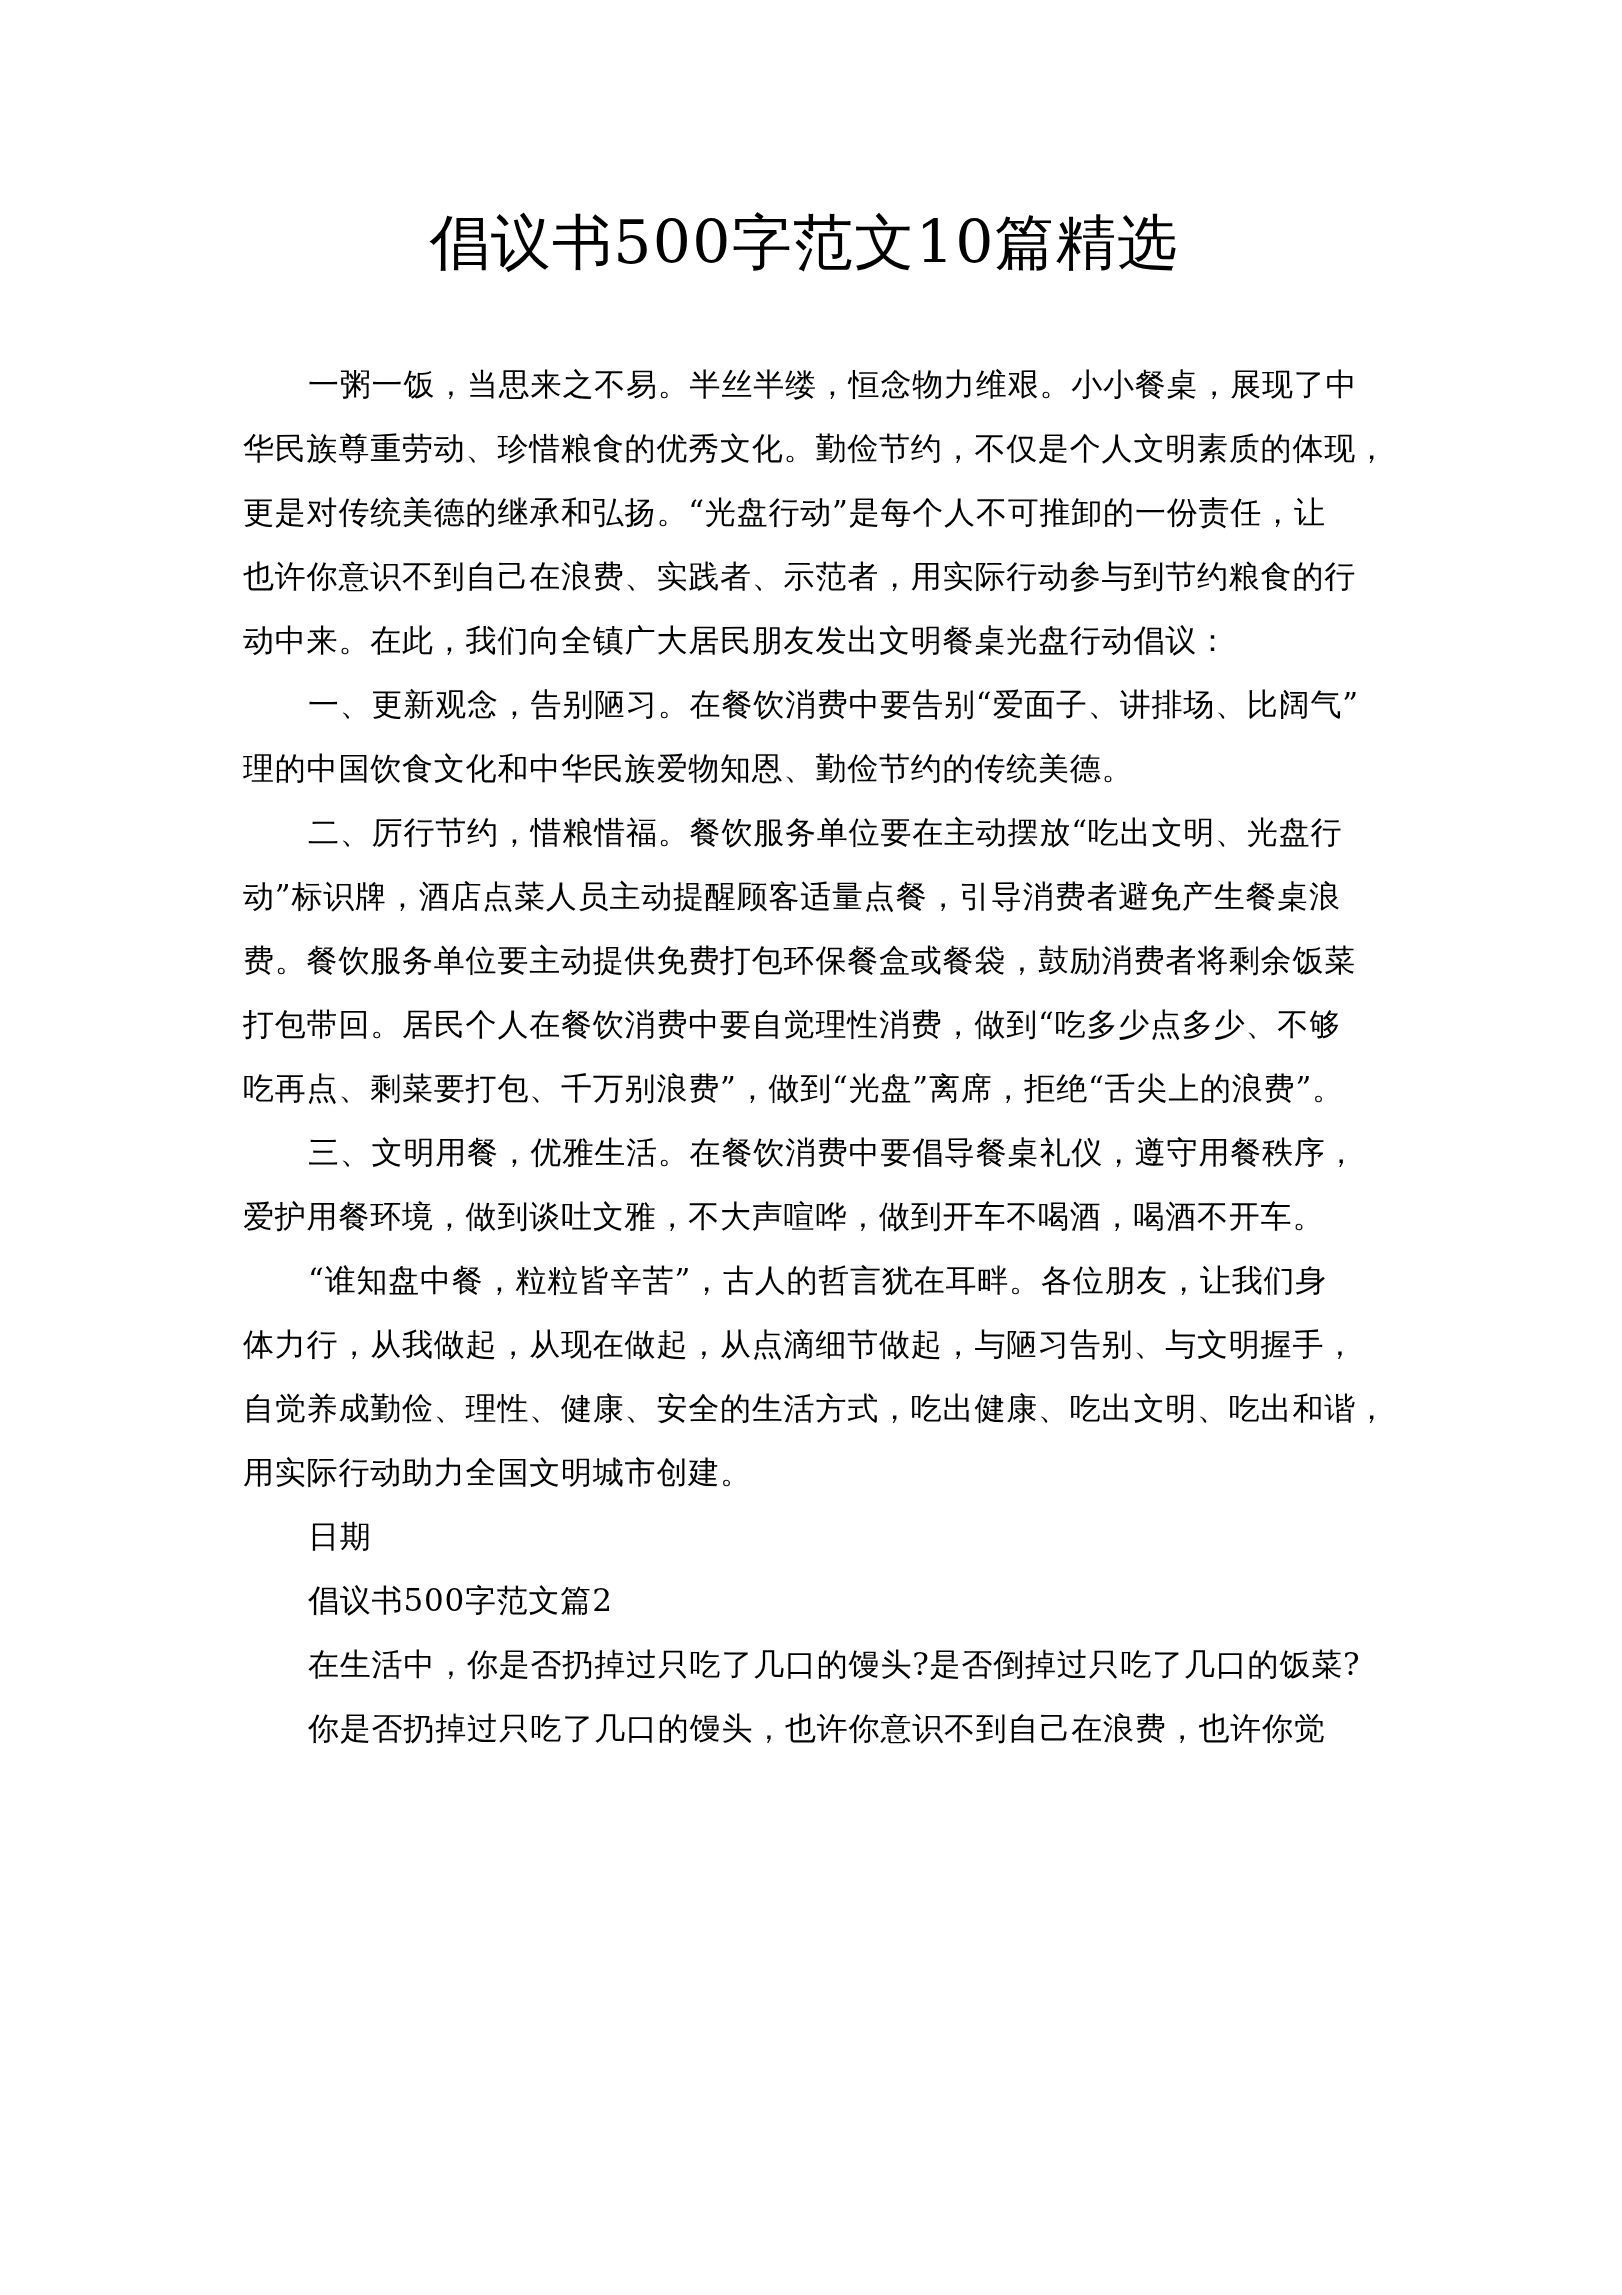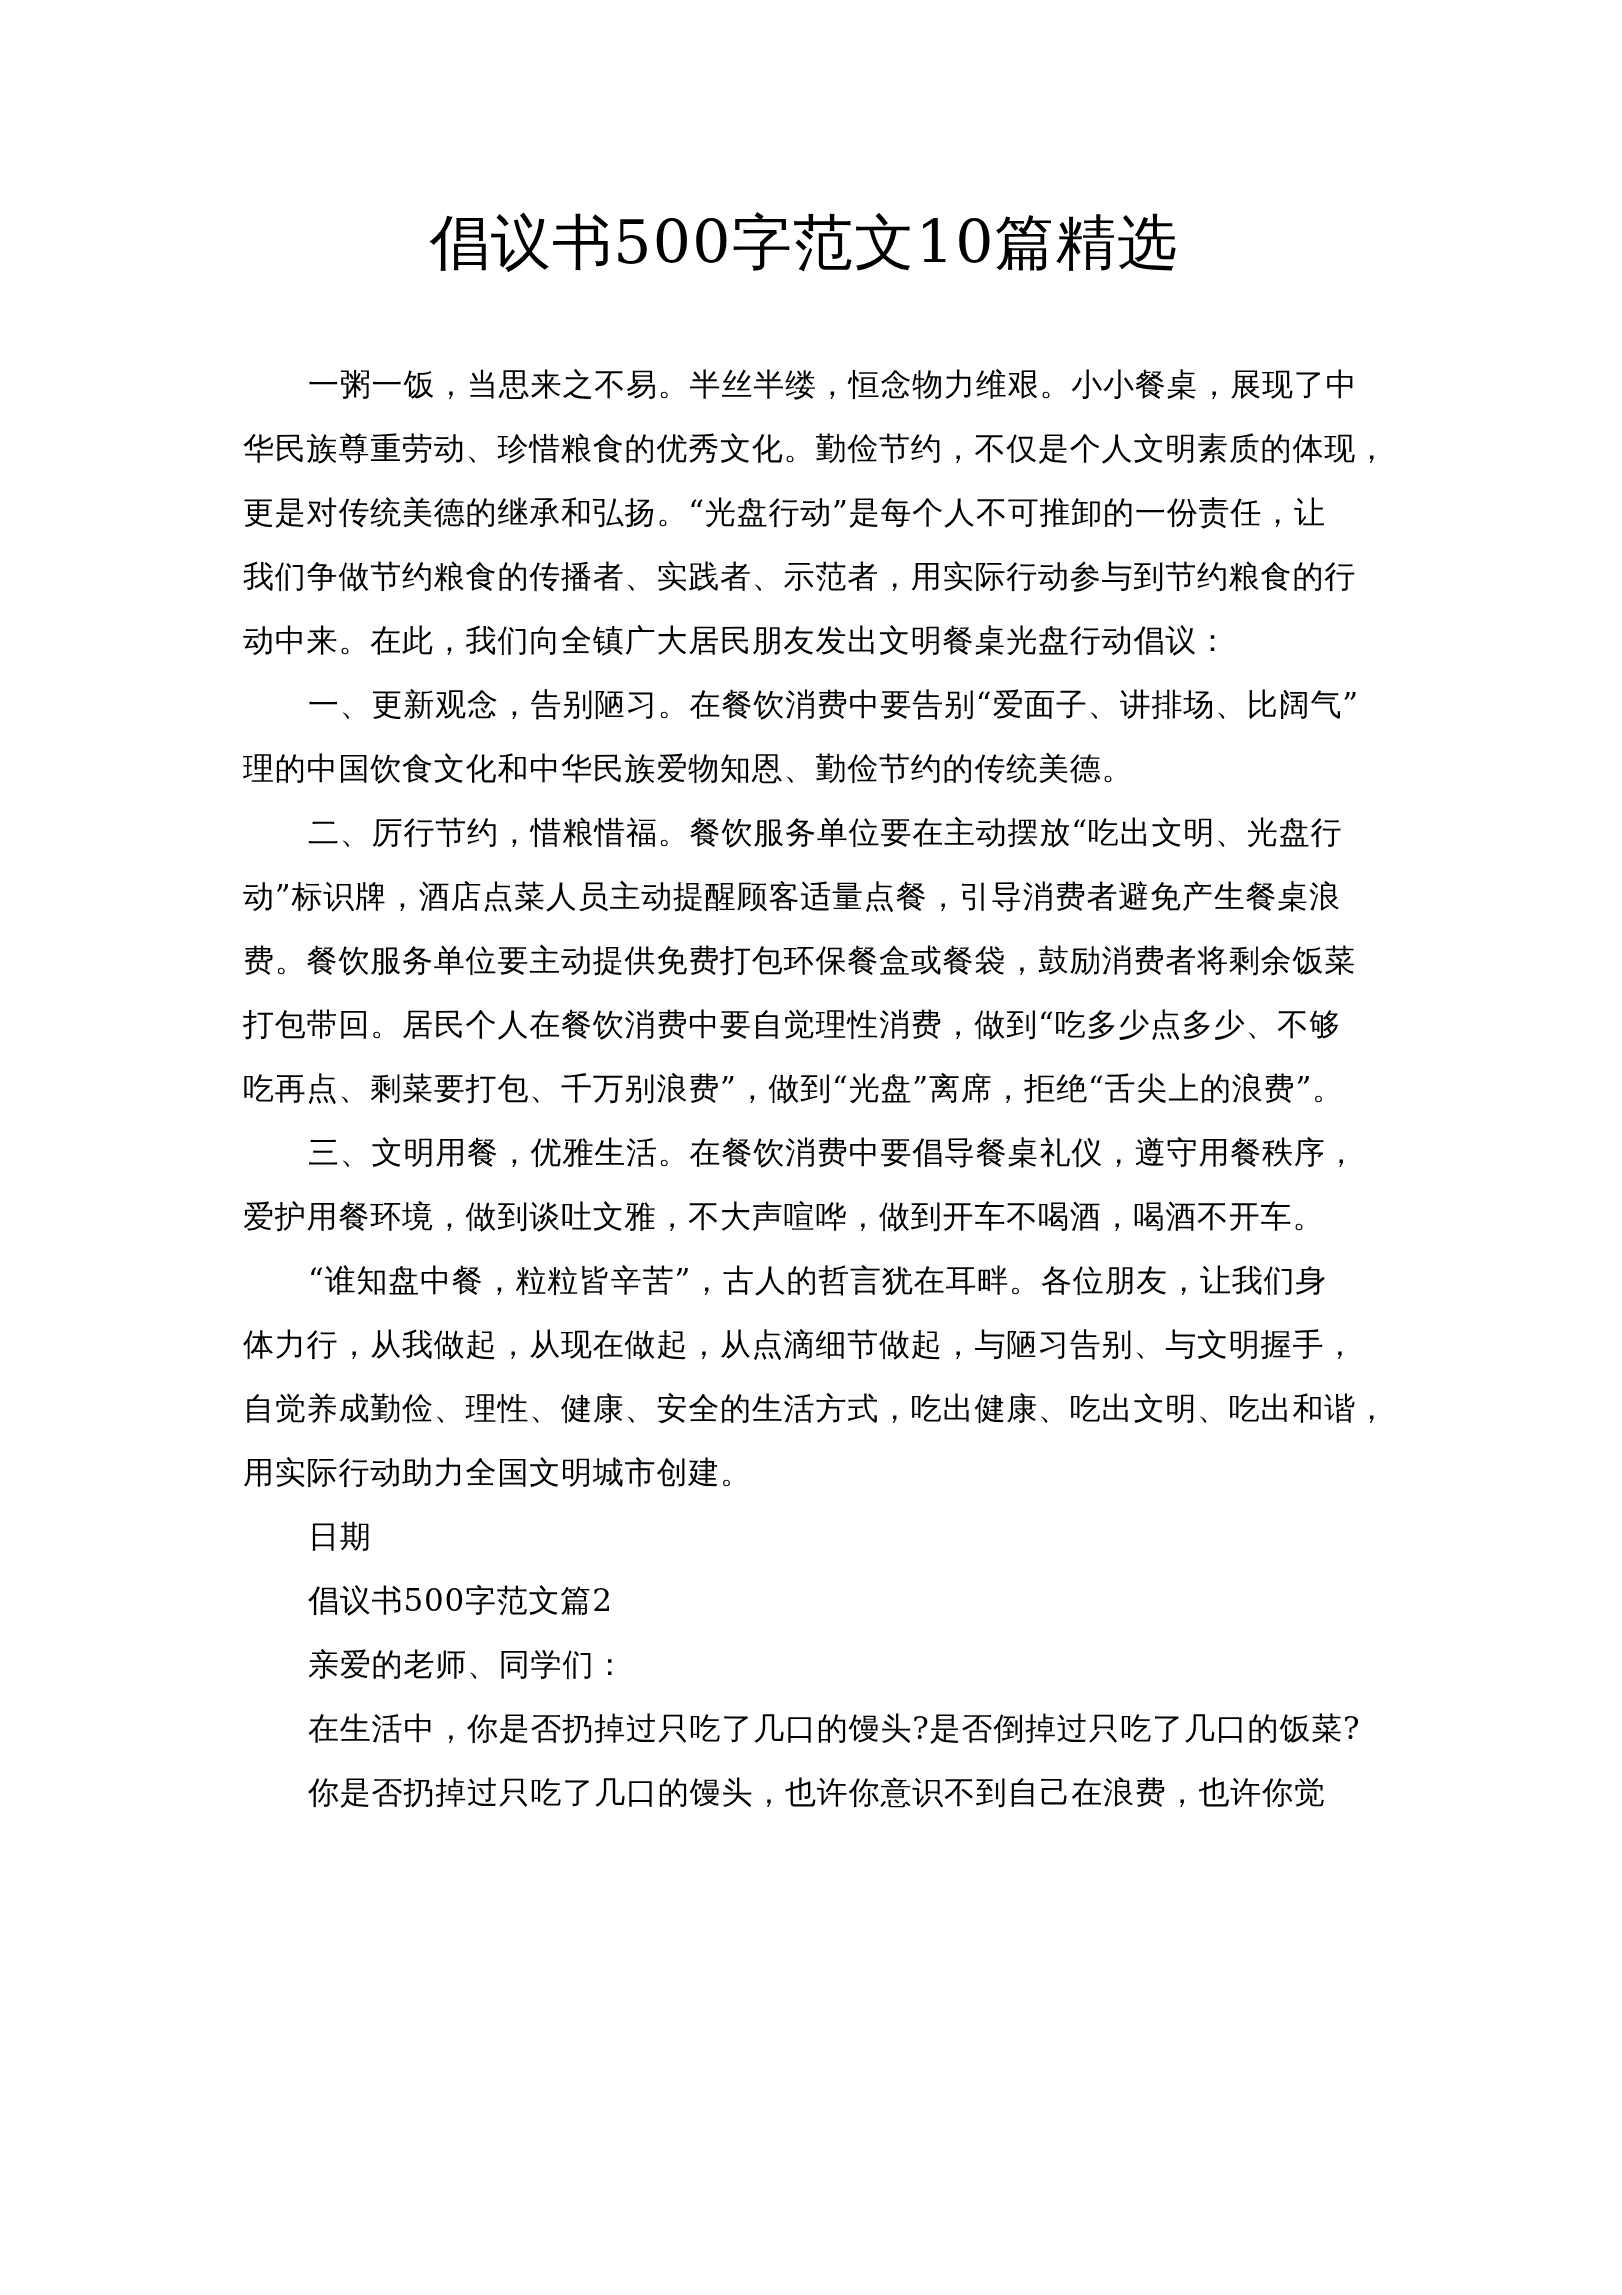--- a/index.html
+++ b/index.html
@@ -26,35 +26,34 @@
 </head>
 <body>
 
 <div class="page">
   <h1 class="title">倡议书500字范文10篇精选</h1>
 
   <div class="body">
     <span class="line indent">一粥一饭，当思来之不易。半丝半缕，恒念物力维艰。小小餐桌，展现了中</span>
     <span class="line">华民族尊重劳动、珍惜粮食的优秀文化。勤俭节约，不仅是个人文明素质的体现，</span>
     <span class="line">更是对传统美德的继承和弘扬。“光盘行动”是每个人不可推卸的一份责任，让</span>
-    <span class="line">我们争做节约粮食的传播者、实践者、示范者，用实际行动参与到节约粮食的行</span>
+    <span class="line">也许你意识不到自己在浪费、实践者、示范者，用实际行动参与到节约粮食的行</span>
     <span class="line">动中来。在此，我们向全镇广大居民朋友发出文明餐桌光盘行动倡议：</span>
     <span class="line indent">一、更新观念，告别陋习。在餐饮消费中要告别“爱面子、讲排场、比阔气”</span>
     <span class="line">理的中国饮食文化和中华民族爱物知恩、勤俭节约的传统美德。</span>
     <span class="line indent">二、厉行节约，惜粮惜福。餐饮服务单位要在主动摆放“吃出文明、光盘行</span>
     <span class="line">动”标识牌，酒店点菜人员主动提醒顾客适量点餐，引导消费者避免产生餐桌浪</span>
     <span class="line">费。餐饮服务单位要主动提供免费打包环保餐盒或餐袋，鼓励消费者将剩余饭菜</span>
     <span class="line">打包带回。居民个人在餐饮消费中要自觉理性消费，做到“吃多少点多少、不够</span>
     <span class="line">吃再点、剩菜要打包、千万别浪费”，做到“光盘”离席，拒绝“舌尖上的浪费”。</span>
     <span class="line indent">三、文明用餐，优雅生活。在餐饮消费中要倡导餐桌礼仪，遵守用餐秩序，</span>
     <span class="line">爱护用餐环境，做到谈吐文雅，不大声喧哗，做到开车不喝酒，喝酒不开车。</span>
     <span class="line indent">“谁知盘中餐，粒粒皆辛苦”，古人的哲言犹在耳畔。各位朋友，让我们身</span>
     <span class="line">体力行，从我做起，从现在做起，从点滴细节做起，与陋习告别、与文明握手，</span>
     <span class="line">自觉养成勤俭、理性、健康、安全的生活方式，吃出健康、吃出文明、吃出和谐，</span>
     <span class="line">用实际行动助力全国文明城市创建。</span>
     <span class="line indent">日期</span>
     <span class="line indent">倡议书500字范文篇2</span>
-    <span class="line indent">亲爱的老师、同学们：</span>
     <span class="line indent">在生活中，你是否扔掉过只吃了几口的馒头?是否倒掉过只吃了几口的饭菜?</span>
     <span class="line indent">你是否扔掉过只吃了几口的馒头，也许你意识不到自己在浪费，也许你觉</span>
   </div>
 </div>
 
 
 </body></html>

